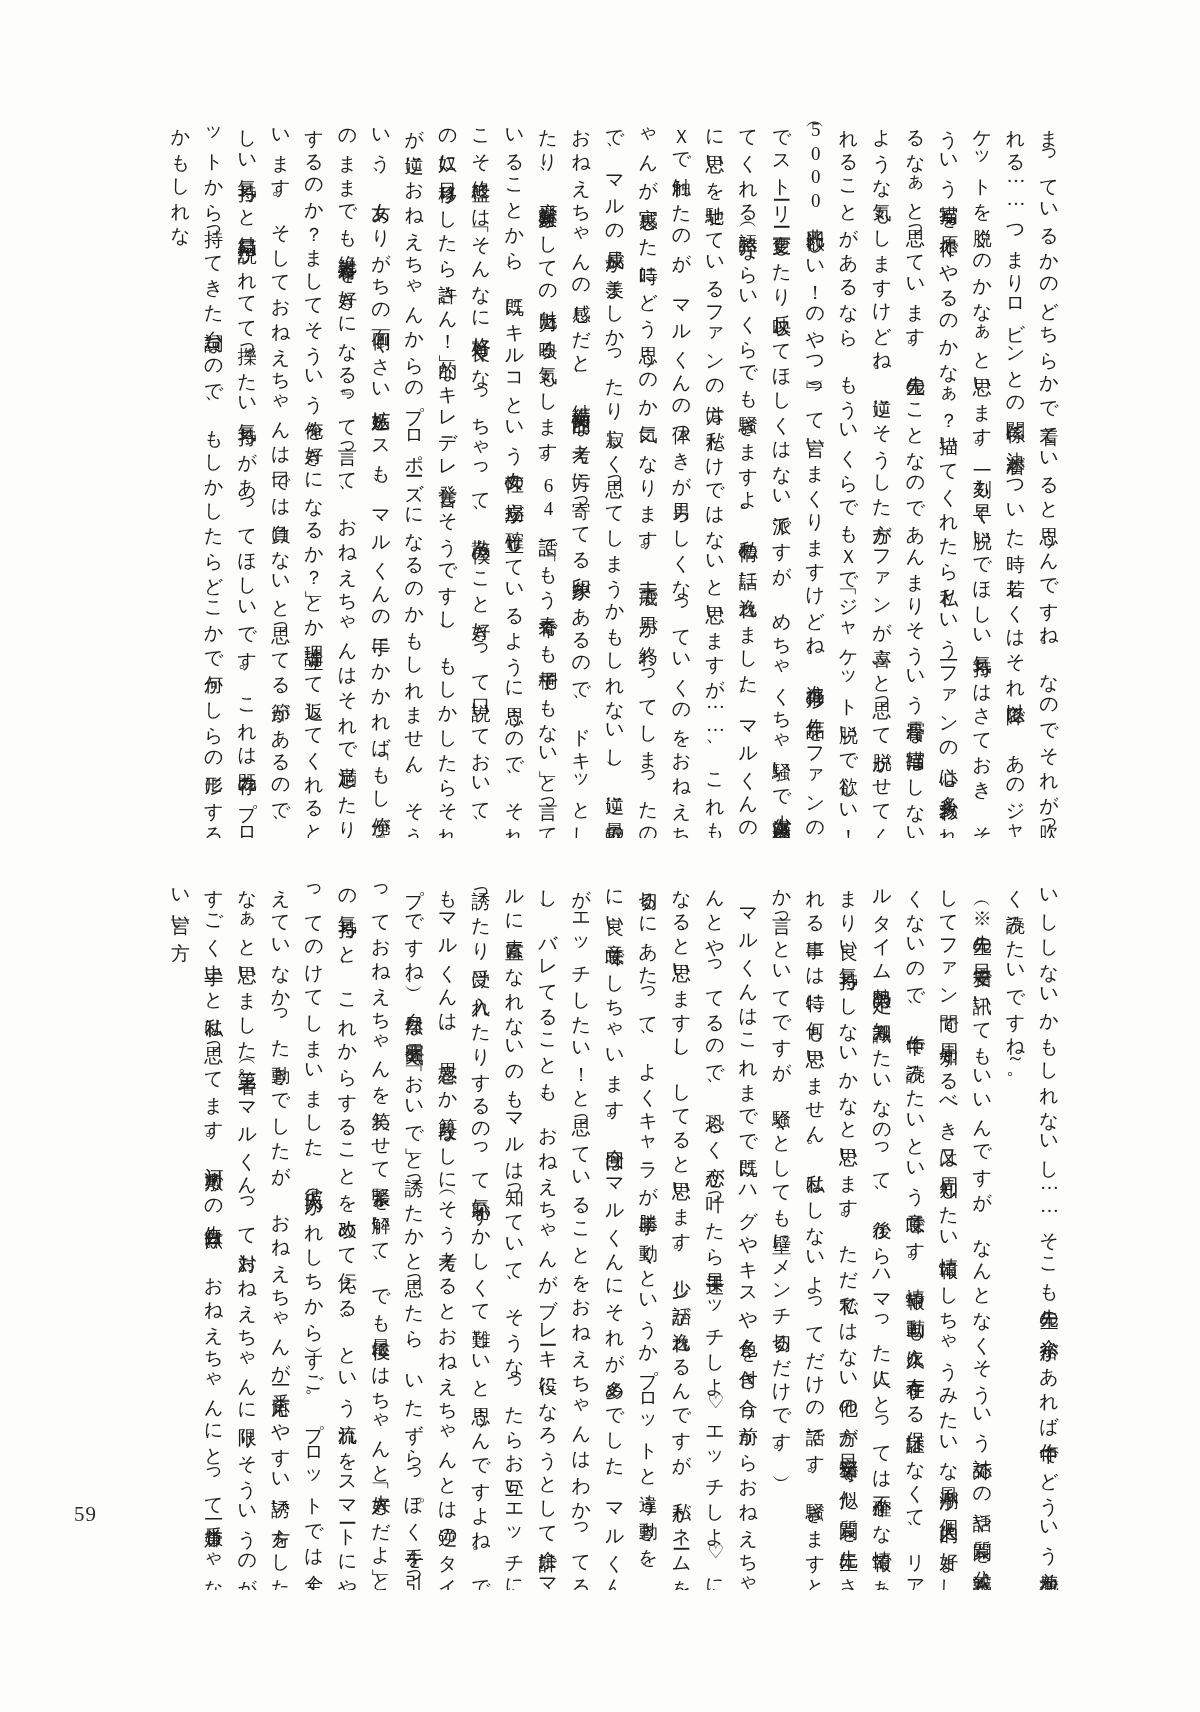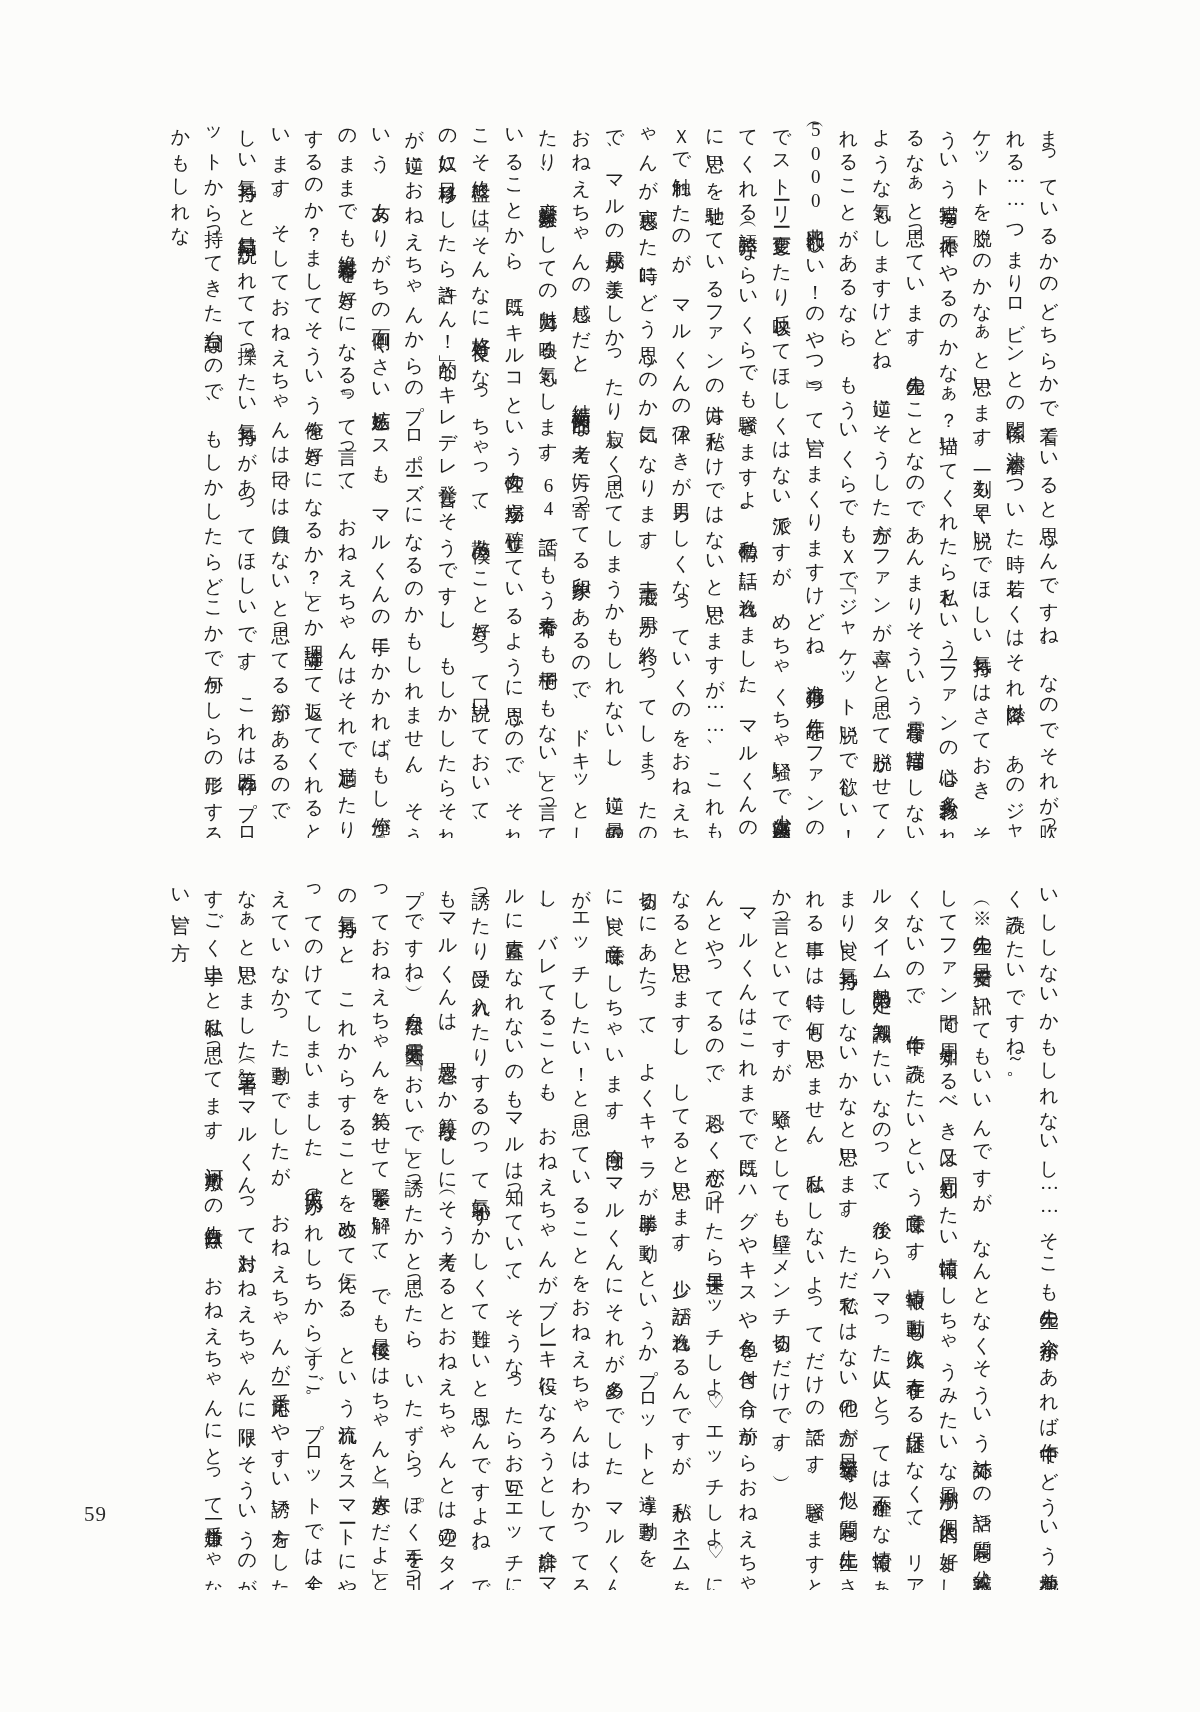--- a/index.html
+++ b/index.html
@@ -43,21 +43,21 @@
   }
   .dan p {
     margin: 0;
     padding: 0;
   }
   .dan p.indent {
     text-indent: 1em;
   }
   .page-number {
     position: absolute;
-    left: 84px;
+    left: 74px;
     top: 1502px;
     font-size: 21px;
     letter-spacing: 1px;
     color: #2a2a2a;
   }
 </style>
 </head>
 <body>
 
 <div class="page">

